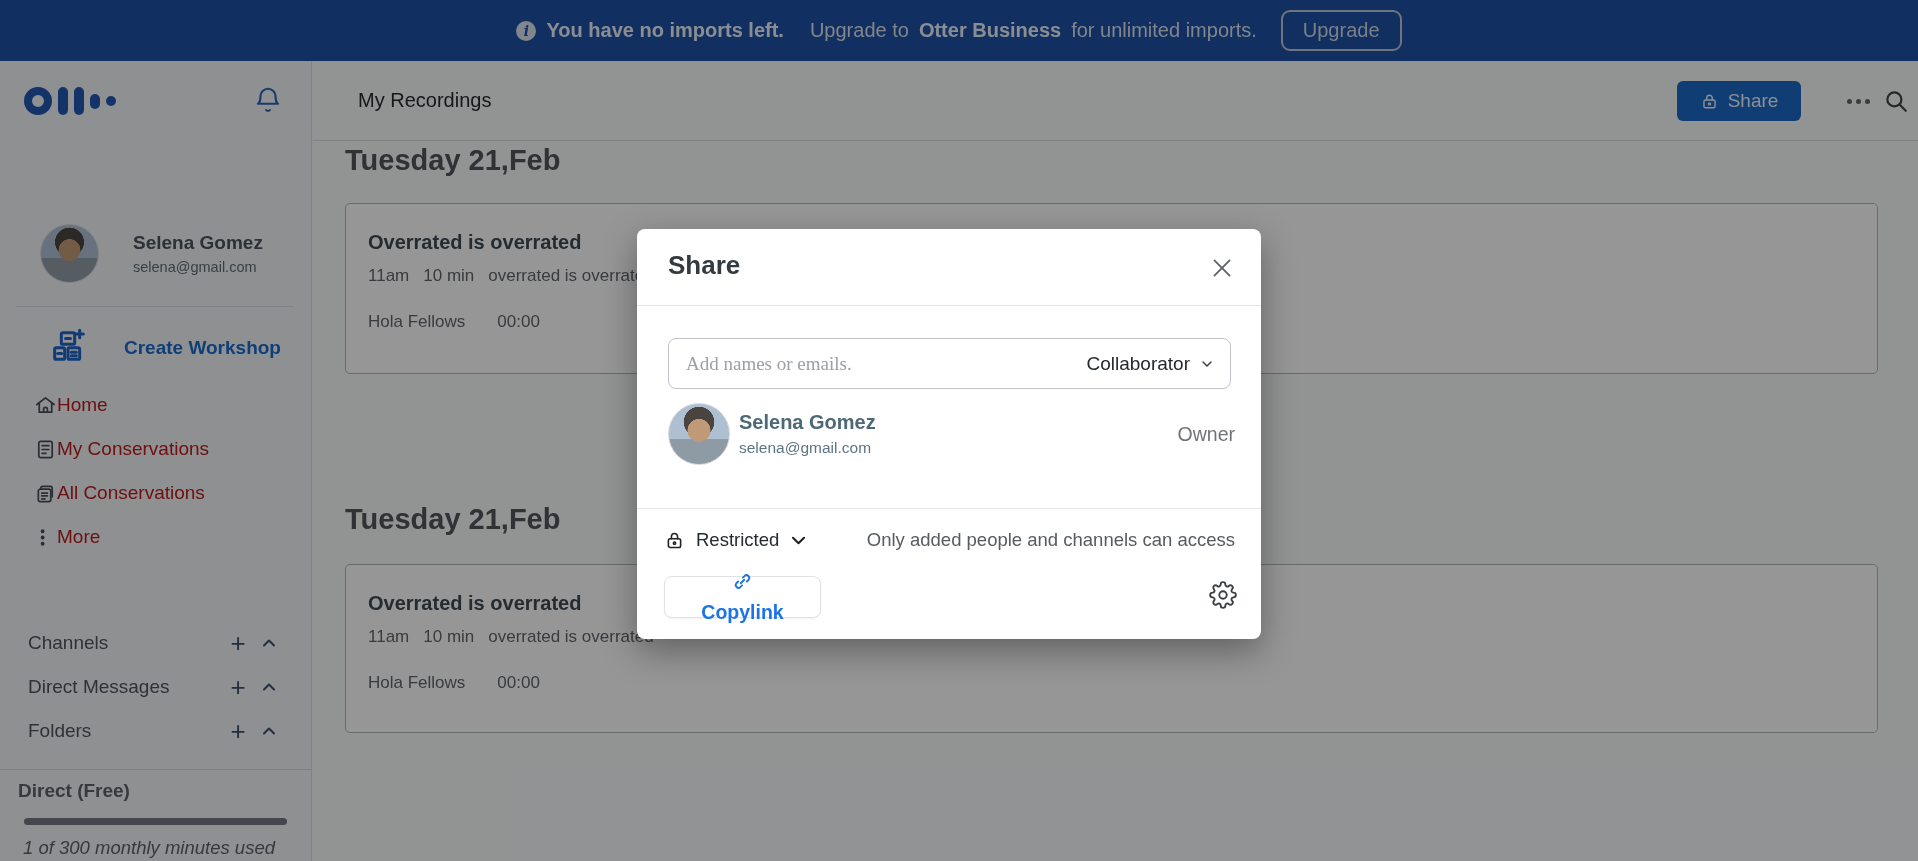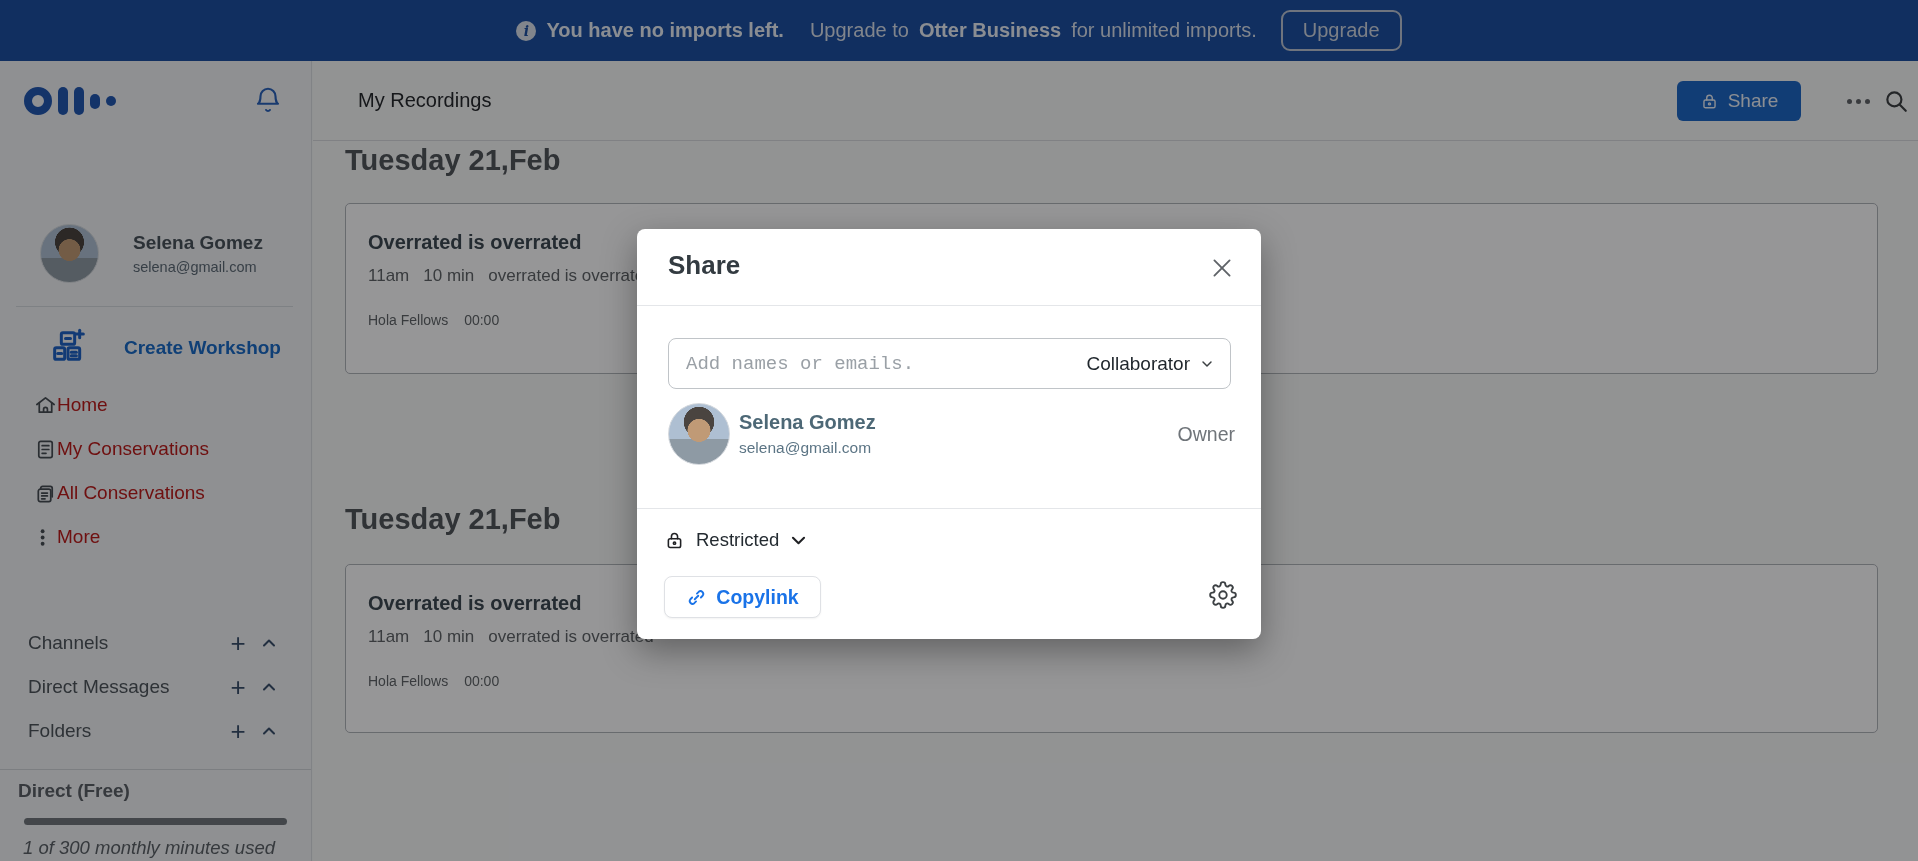--- a/index.html
+++ b/index.html
@@ -67,53 +67,53 @@
                display:flex; align-items:center; justify-content:center; gap:9px; color:#e8edf5; font-size:19px; cursor:pointer; }
   .hdr-dots { position:absolute; left:1528px; top:30px; width:34px; height:20px; display:flex; gap:4px; align-items:center; justify-content:center; cursor:pointer; }
   .hdr-dots i { width:5px; height:5px; border-radius:50%; background:#5f6368; }
   .hdr-search { position:absolute; left:1570px; top:27px; color:#3c4043; cursor:pointer; }
 
   .content { position:absolute; top:80px; left:0; right:0; bottom:0; }
   .date-heading { position:absolute; left:32px; font-size:29px; font-weight:700; color:#50555b; }
   .rec-card { position:absolute; left:32px; right:40px; height:171px; background:#fafbfc; border:1px solid #aeb2b8; border-radius:5px; cursor:pointer; }
   .rec-title { position:absolute; left:22px; top:27px; font-size:20px; font-weight:700; color:#3d4852; }
   .rec-meta { position:absolute; left:22px; top:62px; font-size:17px; color:#5f6368; display:flex; gap:14px; }
-  .rec-footer { position:absolute; left:22px; top:108px; font-size:14px; color:#5f6368; display:flex; gap:16px;text-align:center; }
+  .rec-footer { position:absolute; left:22px; top:108px; font-size:17px; color:#5f6368; display:flex; gap:32px;text-align:center; }
 
   
   .overlay { position:absolute; inset:0; background:rgba(0,0,0,0.40); z-index:40; }
   .modal { position:absolute; left:637px; top:229px; width:624px; height:410px; background:#fff; border-radius:8px; z-index:50;
            box-shadow:0 12px 34px rgba(0,0,0,0.35); }
   .modal-title { position:absolute; left:31px; top:21px; font-size:26px; font-weight:600; color:#333b41; }
   .modal-close { position:absolute; right:26px; top:26px; color:#5f6368; cursor:pointer; }
   .modal-divider { position:absolute; left:0; right:0; height:1px; background:#e4e6e9; }
   .share-input-wrap { position:absolute; left:31px; top:109px; width:563px; height:51px; border:1px solid #c0c4c8; border-radius:8px;
            display:flex; align-items:center; background:#fff; }
   .share-input { flex:1; border:none; outline:none; padding:0 10px 0 17px; font-size:19px; color:#202124; background:transparent;
-           font-family:Liberation Mono, monospace; }
+           font-family:Liberation Serif, serif; }
   .share-input::placeholder { color:#9aa0a6; }
   .role-select { display:flex; align-items:center; gap:9px; padding-right:15px; cursor:pointer; }
   .role-select .role-label { font-size:19px; color:#1f262c; }
   .role-select .chev { color:#3c4043; }
 
   .person-row { position:absolute; left:31px; top:173px; right:26px; height:64px; display:flex; align-items:center; }
   .person-text { margin-left:9px; }
   .person-name { font-size:20px; font-weight:700; color:#4d6876; }
   .person-email { font-size:15.5px; color:#5c7585; margin-top:5px; }
   .person-role { margin-left:auto; font-size:19.5px; color:#6f7479; }
 
   .restrict-row { position:absolute; left:27px; top:300px; right:26px; display:flex; align-items:center; }
   .restrict-row .lock { color:#202124; }
   .restrict-label { margin-left:11px; font-size:18.5px; color:#242b31; }
   .restrict-chev { margin-left:10px; color:#202124; cursor:pointer; display:flex; }
   .restrict-desc { margin-left:auto; font-size:18.5px; color:#565b60; }
 
   .copylink-btn { position:absolute; left:27px; top:347px; width:157px; height:42px; background:#fff; border:1px solid #dfe1e5;
            border-radius:8px; display:flex; align-items:center; justify-content:center; gap:9px; cursor:pointer;
-           box-shadow:0 1px 2px rgba(0,0,0,0.05); }
+           box-shadow:0 1px 2px rgba(0,0,0,0.05);flex-direction:column; }
   .copylink-btn span { font-size:19.5px; font-weight:700; color:#1a73e8; }
   .gear-btn { position:absolute; right:24px; top:352px; color:#3c4043; cursor:pointer; }
 </style>
 </head>
 <body>
 
 <div class="app">
 
   <div class="banner">
     <span class="info-ic">i</span>
@@ -352,20 +352,21 @@
             <path d="M8.5 10 V7.5 a3.5 3.5 0 0 1 7 0 V10"></path>
             <circle cx="12" cy="15" r="1.3"></circle>
         </svg>
       </span>
       <span class="restrict-label">Restricted</span>
       <span class="restrict-chev">
         <svg width="19" height="19" viewBox="0 0 24 24" fill="none" stroke="currentColor" stroke-width="2.6" stroke-linecap="round" stroke-linejoin="round">
             <polyline points="5 8.5 12 15.5 19 8.5"></polyline>
           </svg>
       </span>
+      <span class="restrict-desc">Only added people and channels can access</span>
     </div>
 
     <button class="copylink-btn">
       <span style="display:flex;color:#1a73e8">
         <svg width="21" height="21" viewBox="0 0 24 24" fill="none" stroke="currentColor" stroke-width="2.1" stroke-linecap="round" stroke-linejoin="round">
           <path d="M10 14 L14 10"></path>
           <path d="M12.5 7.5 l2-2 a3.2 3.2 0 0 1 4.5 4.5 l-2 2"></path>
           <path d="M11.5 16.5 l-2 2 a3.2 3.2 0 0 1-4.5-4.5 l2-2"></path>
         </svg>
       </span>

